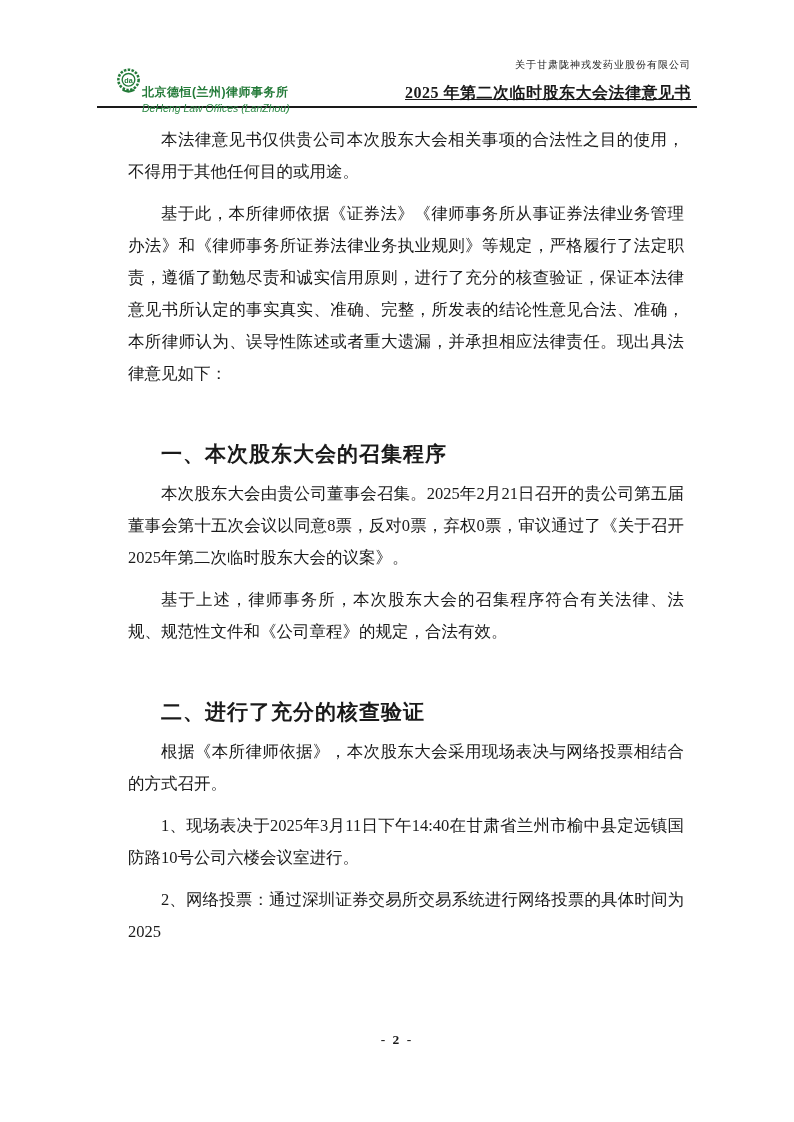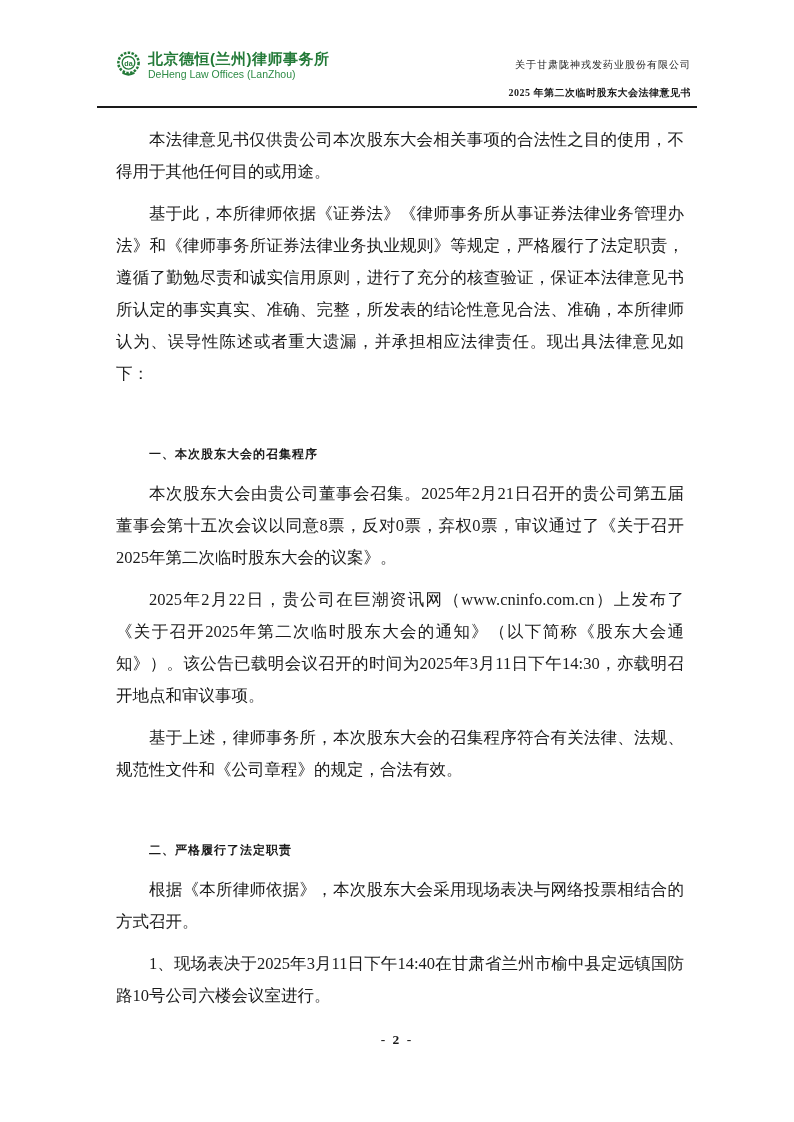--- a/index.html
+++ b/index.html
@@ -22,75 +22,77 @@
     right: 97px;
     top: 0;
     height: 108px;
     border-bottom: 2.5px solid #1a1a1a;
   }
   .firm-identity {
     position: absolute;
     left: 18px;
     top: 50px;
     display: flex;
-    align-items: flex-start;
-    gap: 6px;
+    align-items: center;
   }
   .firm-logo { flex: 0 0 auto; margin-top: 1px; }
   .firm-name-cn {
     font-family: "Liberation Sans", "DejaVu Sans", sans-serif;
-    font-size: 15px;
+    font-size: 12px;
     font-weight: bold;
     color: #237a38;
     letter-spacing: 0.5px;
     line-height: 17px;
+    margin-top: 34px;
   }
   .firm-name-en {
     font-family: "Liberation Sans", "DejaVu Sans", sans-serif;
     font-size: 10.5px;
     color: #2e8b46;
     line-height: 14px;
+    font-style: italic;
   }
   .doc-title-block {
     position: absolute;
     right: 6px;
     top: 56px;
     text-align: right;
   }
   .doc-subject {
     font-size: 10px;
     line-height: 18px;
     margin-bottom: 10px;
     letter-spacing: 1px;
   }
   .doc-title {
-    font-size: 10px;
+    font-size: 16px;
     font-weight: bold;
     line-height: 18px;
     letter-spacing: 0.5px;
+    text-decoration: underline;
   }
 
   
   .doc-main {
     position: absolute;
     top: 110px;
-    left: 116px;
+    left: 128px;
     right: 110px;
     padding-top: 14px;
   }
   .para {
     font-size: 16.5px;
     line-height: 32px;
     text-align: justify;
     text-indent: 33px;
     margin: 0 0 10px 0;
   }
   .section-heading {
     font-family: "Liberation Sans", "DejaVu Sans", sans-serif;
-    font-size: 12px;
+    font-size: 21px;
     font-weight: bold;
     line-height: 32px;
     text-indent: 33px;
     margin: 48px 0 8px 0;
     letter-spacing: 1px;
   }
 
   
   .page-footer {
     position: absolute;
@@ -129,24 +131,24 @@
       <div class="doc-subject">关于甘肃陇神戎发药业股份有限公司</div>
       <div class="doc-title">2025 年第二次临时股东大会法律意见书</div>
     </div>
   </header>
 
   <main class="doc-main">
     <p class="para">本法律意见书仅供贵公司本次股东大会相关事项的合法性之目的使用，不得用于其他任何目的或用途。</p>
     <p class="para">基于此，本所律师依据《证券法》《律师事务所从事证券法律业务管理办法》和《律师事务所证券法律业务执业规则》等规定，严格履行了法定职责，遵循了勤勉尽责和诚实信用原则，进行了充分的核查验证，保证本法律意见书所认定的事实真实、准确、完整，所发表的结论性意见合法、准确，本所律师认为、误导性陈述或者重大遗漏，并承担相应法律责任。现出具法律意见如下：</p>
     <h3 class="section-heading">一、本次股东大会的召集程序</h3>
     <p class="para">本次股东大会由贵公司董事会召集。2025年2月21日召开的贵公司第五届董事会第十五次会议以同意8票，反对0票，弃权0票，审议通过了《关于召开2025年第二次临时股东大会的议案》。</p>
-    <p class="para">2025年2月22日，贵公司在巨潮资讯网（www.cninfo.com.cn）上发布了《关于召开2025年第二次临时股东大会的通知》（以下简称《股东大会通知》）。该公告已载明会议召开的时间为2025年3月11日下午14:30，亦载明召开地点和审议事项。</p>
     <p class="para">基于上述，律师事务所，本次股东大会的召集程序符合有关法律、法规、规范性文件和《公司章程》的规定，合法有效。</p>
-    <h3 class="section-heading">二、严格履行了法定职责</h3>
+    <h3 class="section-heading">二、进行了充分的核查验证</h3>
     <p class="para">根据《本所律师依据》，本次股东大会采用现场表决与网络投票相结合的方式召开。</p>
     <p class="para">1、现场表决于2025年3月11日下午14:40在甘肃省兰州市榆中县定远镇国防路10号公司六楼会议室进行。</p>
+    <p class="para">2、网络投票：通过深圳证券交易所交易系统进行网络投票的具体时间为2025</p>
   </main>
 
   <footer class="page-footer">
     <span class="page-number">- 2 -</span>
   </footer>
 
 </div>
 
 </body></html>

